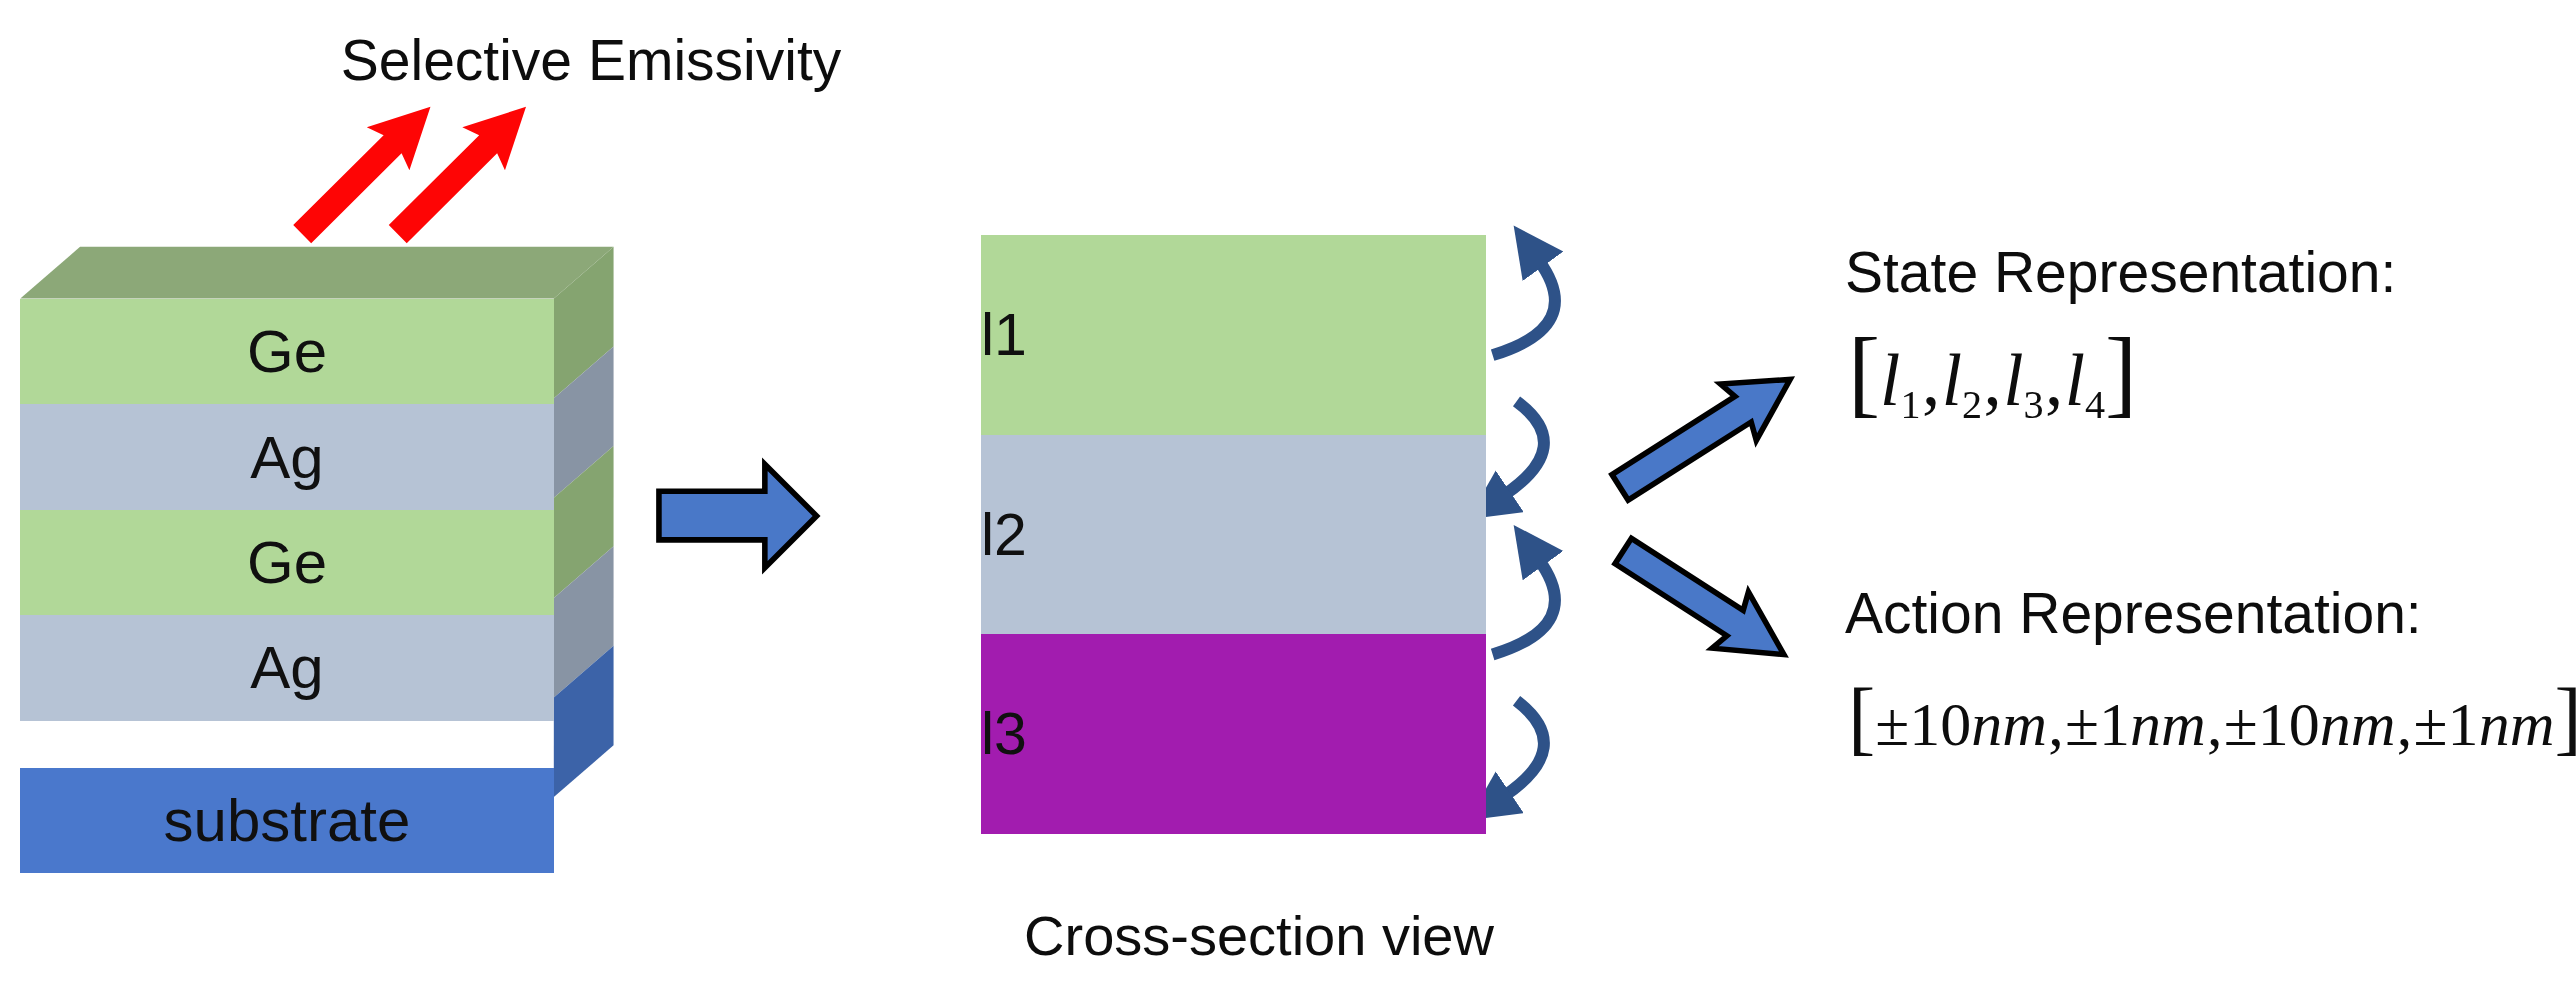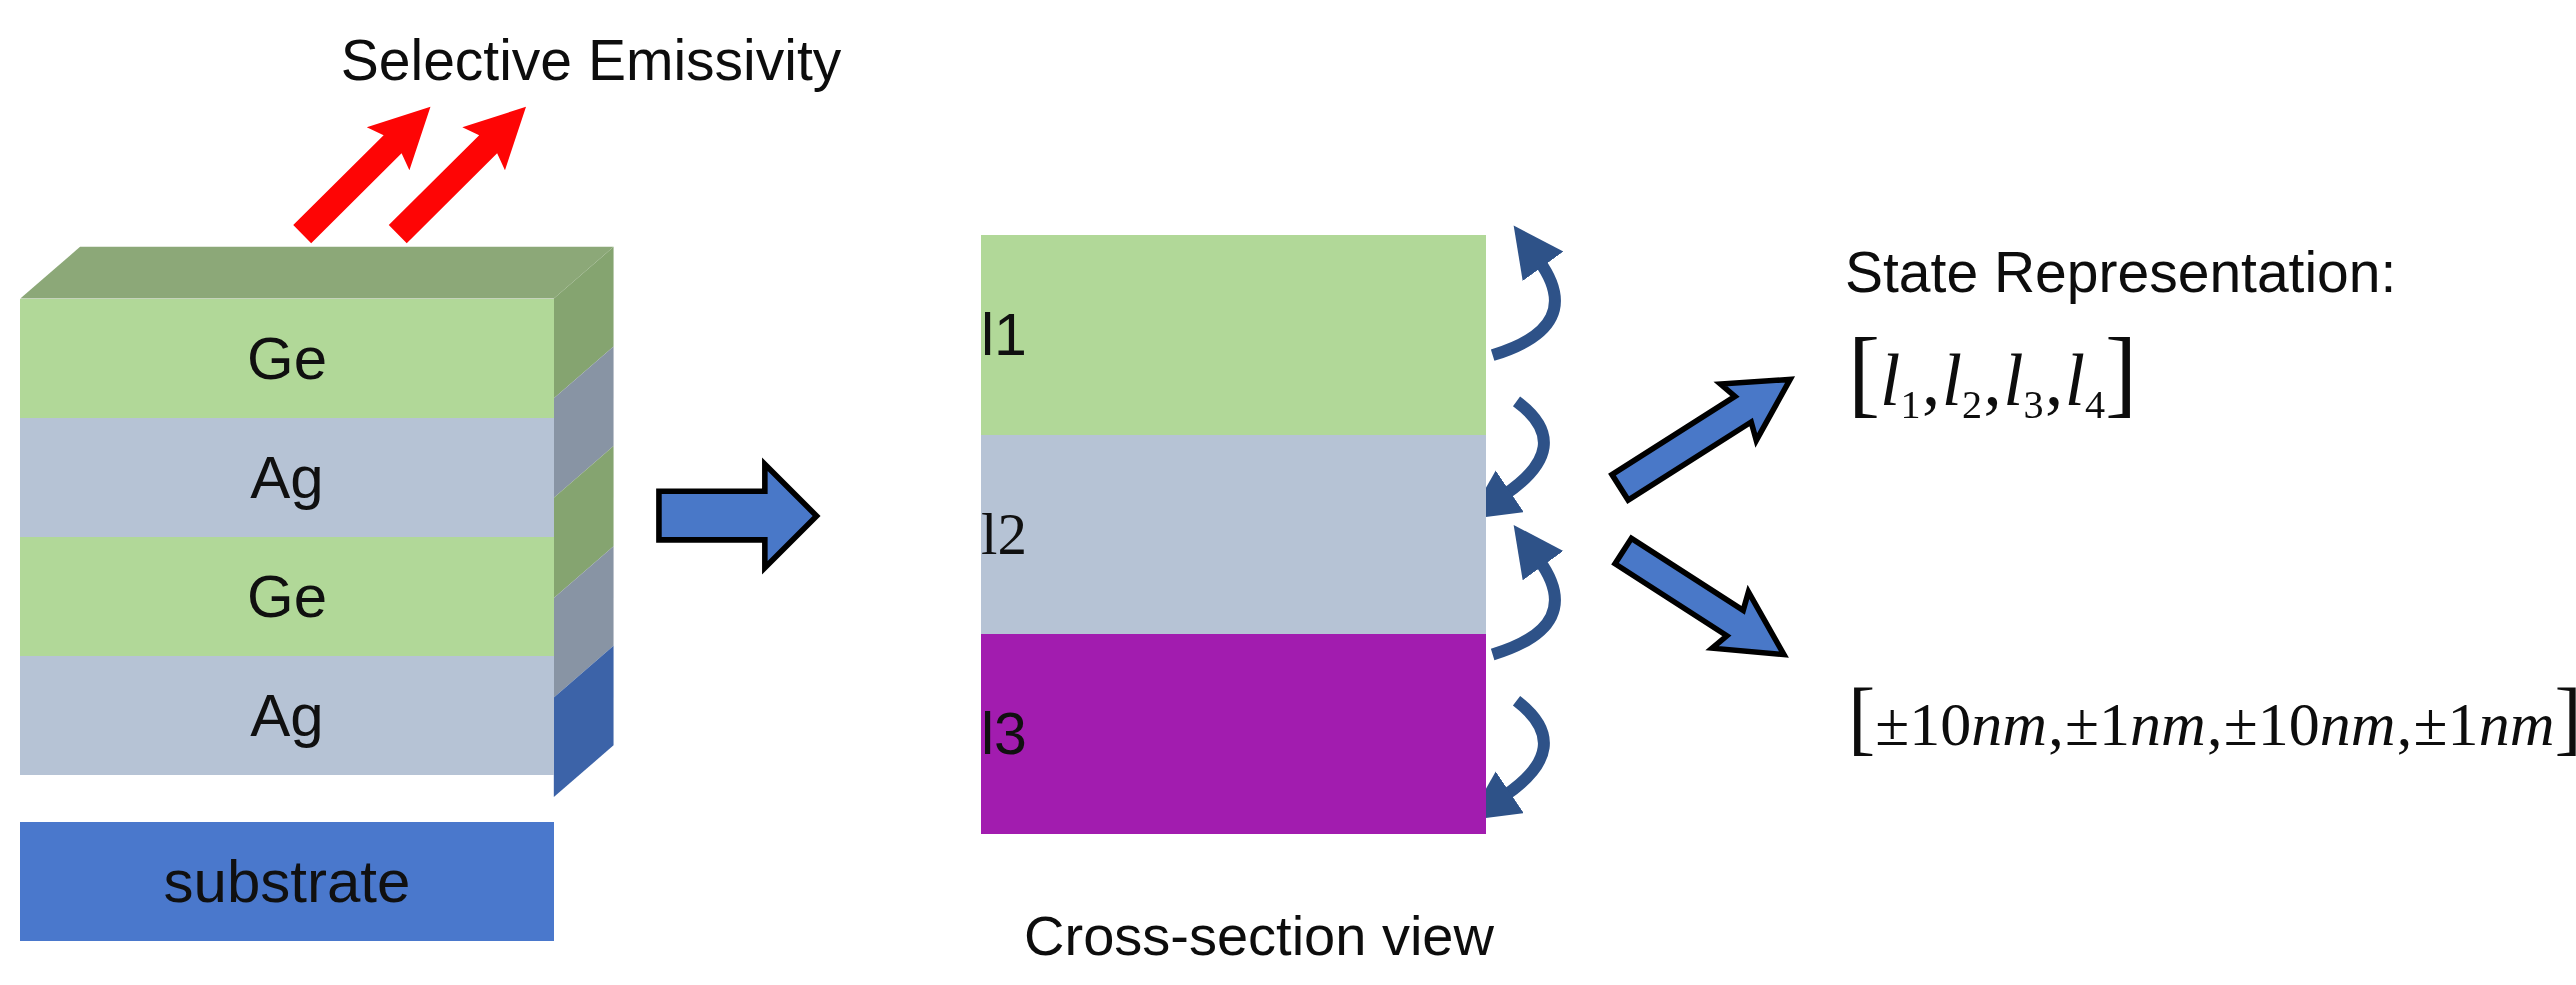--- a/index.html
+++ b/index.html
@@ -9,21 +9,21 @@
   svg.scene{position:absolute;left:0;top:0;width:2576px;height:985px;}
 
   
   .title{left:312px;top:29px;width:558px;text-align:center;font-size:57px;line-height:1.1;}
   .caption{left:1008px;top:905px;width:502px;text-align:center;font-size:56px;line-height:1.1;}
   .rep-title{font-size:57px;line-height:1.1;white-space:nowrap;}
   .state-title{left:1845px;top:241px;}
   .action-title{left:1845px;top:582px;}
 
   
-  .stack3d{left:20px;top:299px;width:534px;height:642px;display:flex;flex-direction:column;}
+  .stack3d{left:20px;top:299px;width:534px;height:574px;display:flex;flex-direction:column;}
   .stack3d .layer{flex:1;display:flex;align-items:center;justify-content:center;
                   font-size:60px;color:#101010;}
 
   
   .xsec{left:981px;top:235px;width:505px;height:599px;display:flex;flex-direction:column;}
   .xsec .layer{flex:1;display:flex;align-items:center;justify-content:flex-start;
                font-size:59px;color:#101010;}
 
   
   .formula{display:flex;align-items:baseline;font-family:"Liberation Serif",serif;
@@ -94,21 +94,21 @@
     </div>
     <div class="layer" style="background: rgb(74, 120, 204); margin-top: 47px;">
       <span>substrate</span>
     </div>
   </div>
 
   <div class="abs xsec">
     <div class="layer" style="background: rgb(177, 216, 152);">
       <span>l1</span>
     </div>
-    <div class="layer" style="background: rgb(182, 195, 213); font-family: Liberation Serif, serif;">
+    <div class="layer" style="background: rgb(182, 195, 213);">
       <span>l2</span>
     </div>
     <div class="layer" style="background: #a21caf;">
       <span>l3</span>
     </div>
   </div>
 
   <div class="abs rep-title state-title">State Representation:</div>
 
   <div class="abs caption">Cross-section view</div>
@@ -121,20 +121,21 @@
     <span class="sub">2</span>
     <span class="comma">,</span>
     <span class="it">l</span>
     <span class="sub">3</span>
     <span class="comma">,</span>
     <span class="it">l</span>
     <span class="sub">4</span>
     <span class="brk">]</span>
   </div>
 
+  <div class="abs rep-title action-title">Action Representation:</div>
   <div class="abs formula action-formula">
     <span class="brk">[</span>
     <span>±10</span>
     <span class="it">nm</span>
     <span class="comma">,</span>
     <span>±1</span>
     <span class="it">nm</span>
     <span class="comma">,</span>
     <span>±10</span>
     <span class="it">nm</span>

